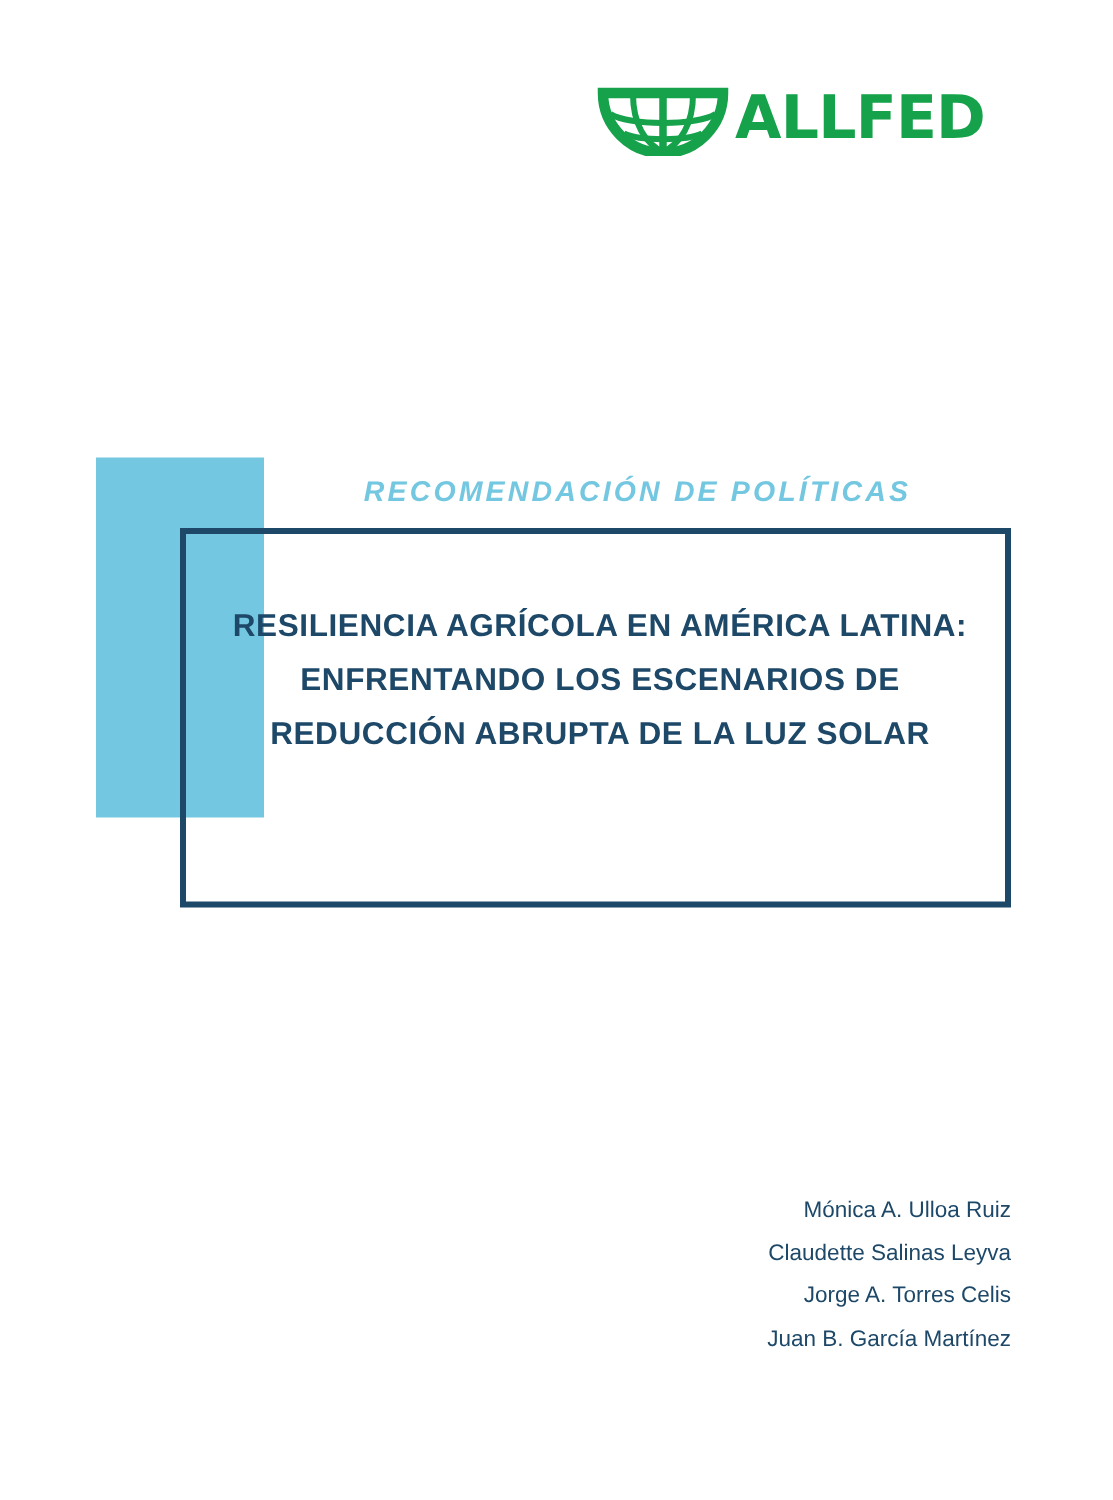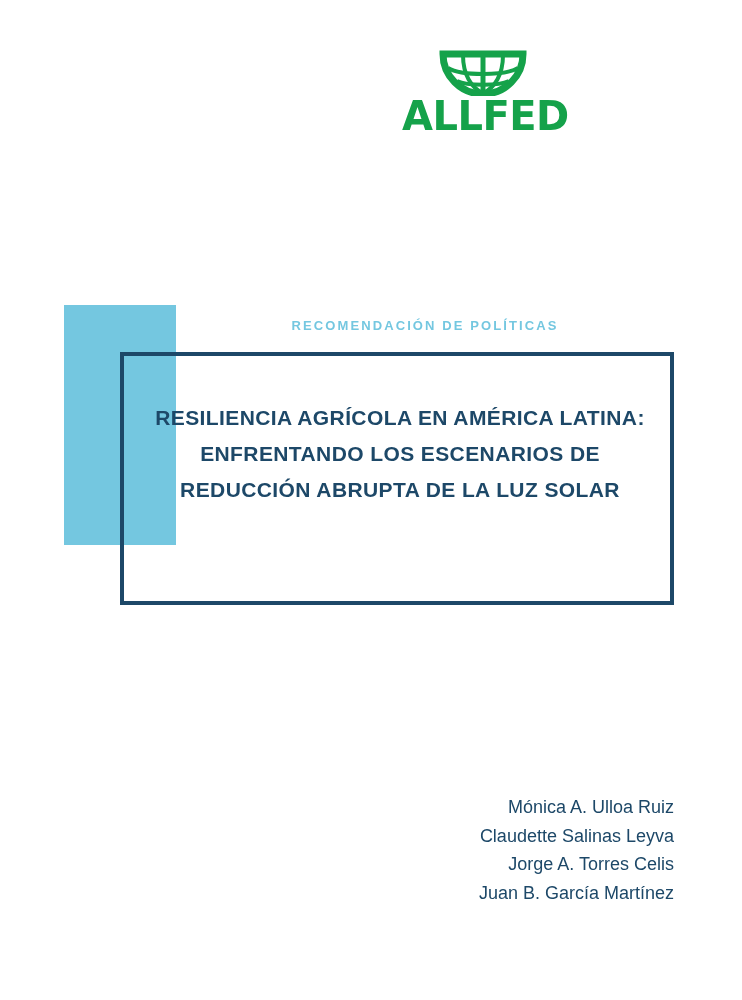--- a/index.html
+++ b/index.html
@@ -49,21 +49,20 @@
     line-height: 1;
   }
 
   .allfed-logo {
     position: absolute;
     left: 398px;
     top: 0;
     display: flex;
     align-items: center;
     height: 66px;
-    flex-direction: column;
   }
   .allfed-mark {
     width: 88px;
     height: 50px;
     position: relative;
   }
   .allfed-text {
     font-family: "DejaVu Sans", sans-serif;
     font-weight: bold;
     font-size: 40px;
@@ -98,25 +97,26 @@
     border: 4px solid #1d4868;
     box-sizing: border-box;
     background: transparent;
   }
   .kicker {
     position: absolute;
     left: 176px;
     top: 18px;
     width: 498px;
     text-align: center;
-    font-size: 13px;
+    font-size: 19px;
     font-weight: bold;
     letter-spacing: 2.1px;
     color: #74c7e0;
     z-index: 3;
+    font-style: italic;
   }
   .kicker-bg {
     position: absolute;
     left: 176px;
     top: 8px;
     width: 498px;
     height: 40px;
     background: #ffffff;
     z-index: 2;
   }
@@ -135,21 +135,21 @@
   }
 
   
   .authors {
     position: absolute;
     right: 68px;
     top: 793px;
     width: 420px;
     text-align: right;
     color: #1d4868;
-    font-size: 18px;
+    font-size: 15px;
     line-height: 28.5px;
   }
   .author-line {
     display: block;
   }
 </style>
 </head>
 <body>
 
 <div class="logo-row">

